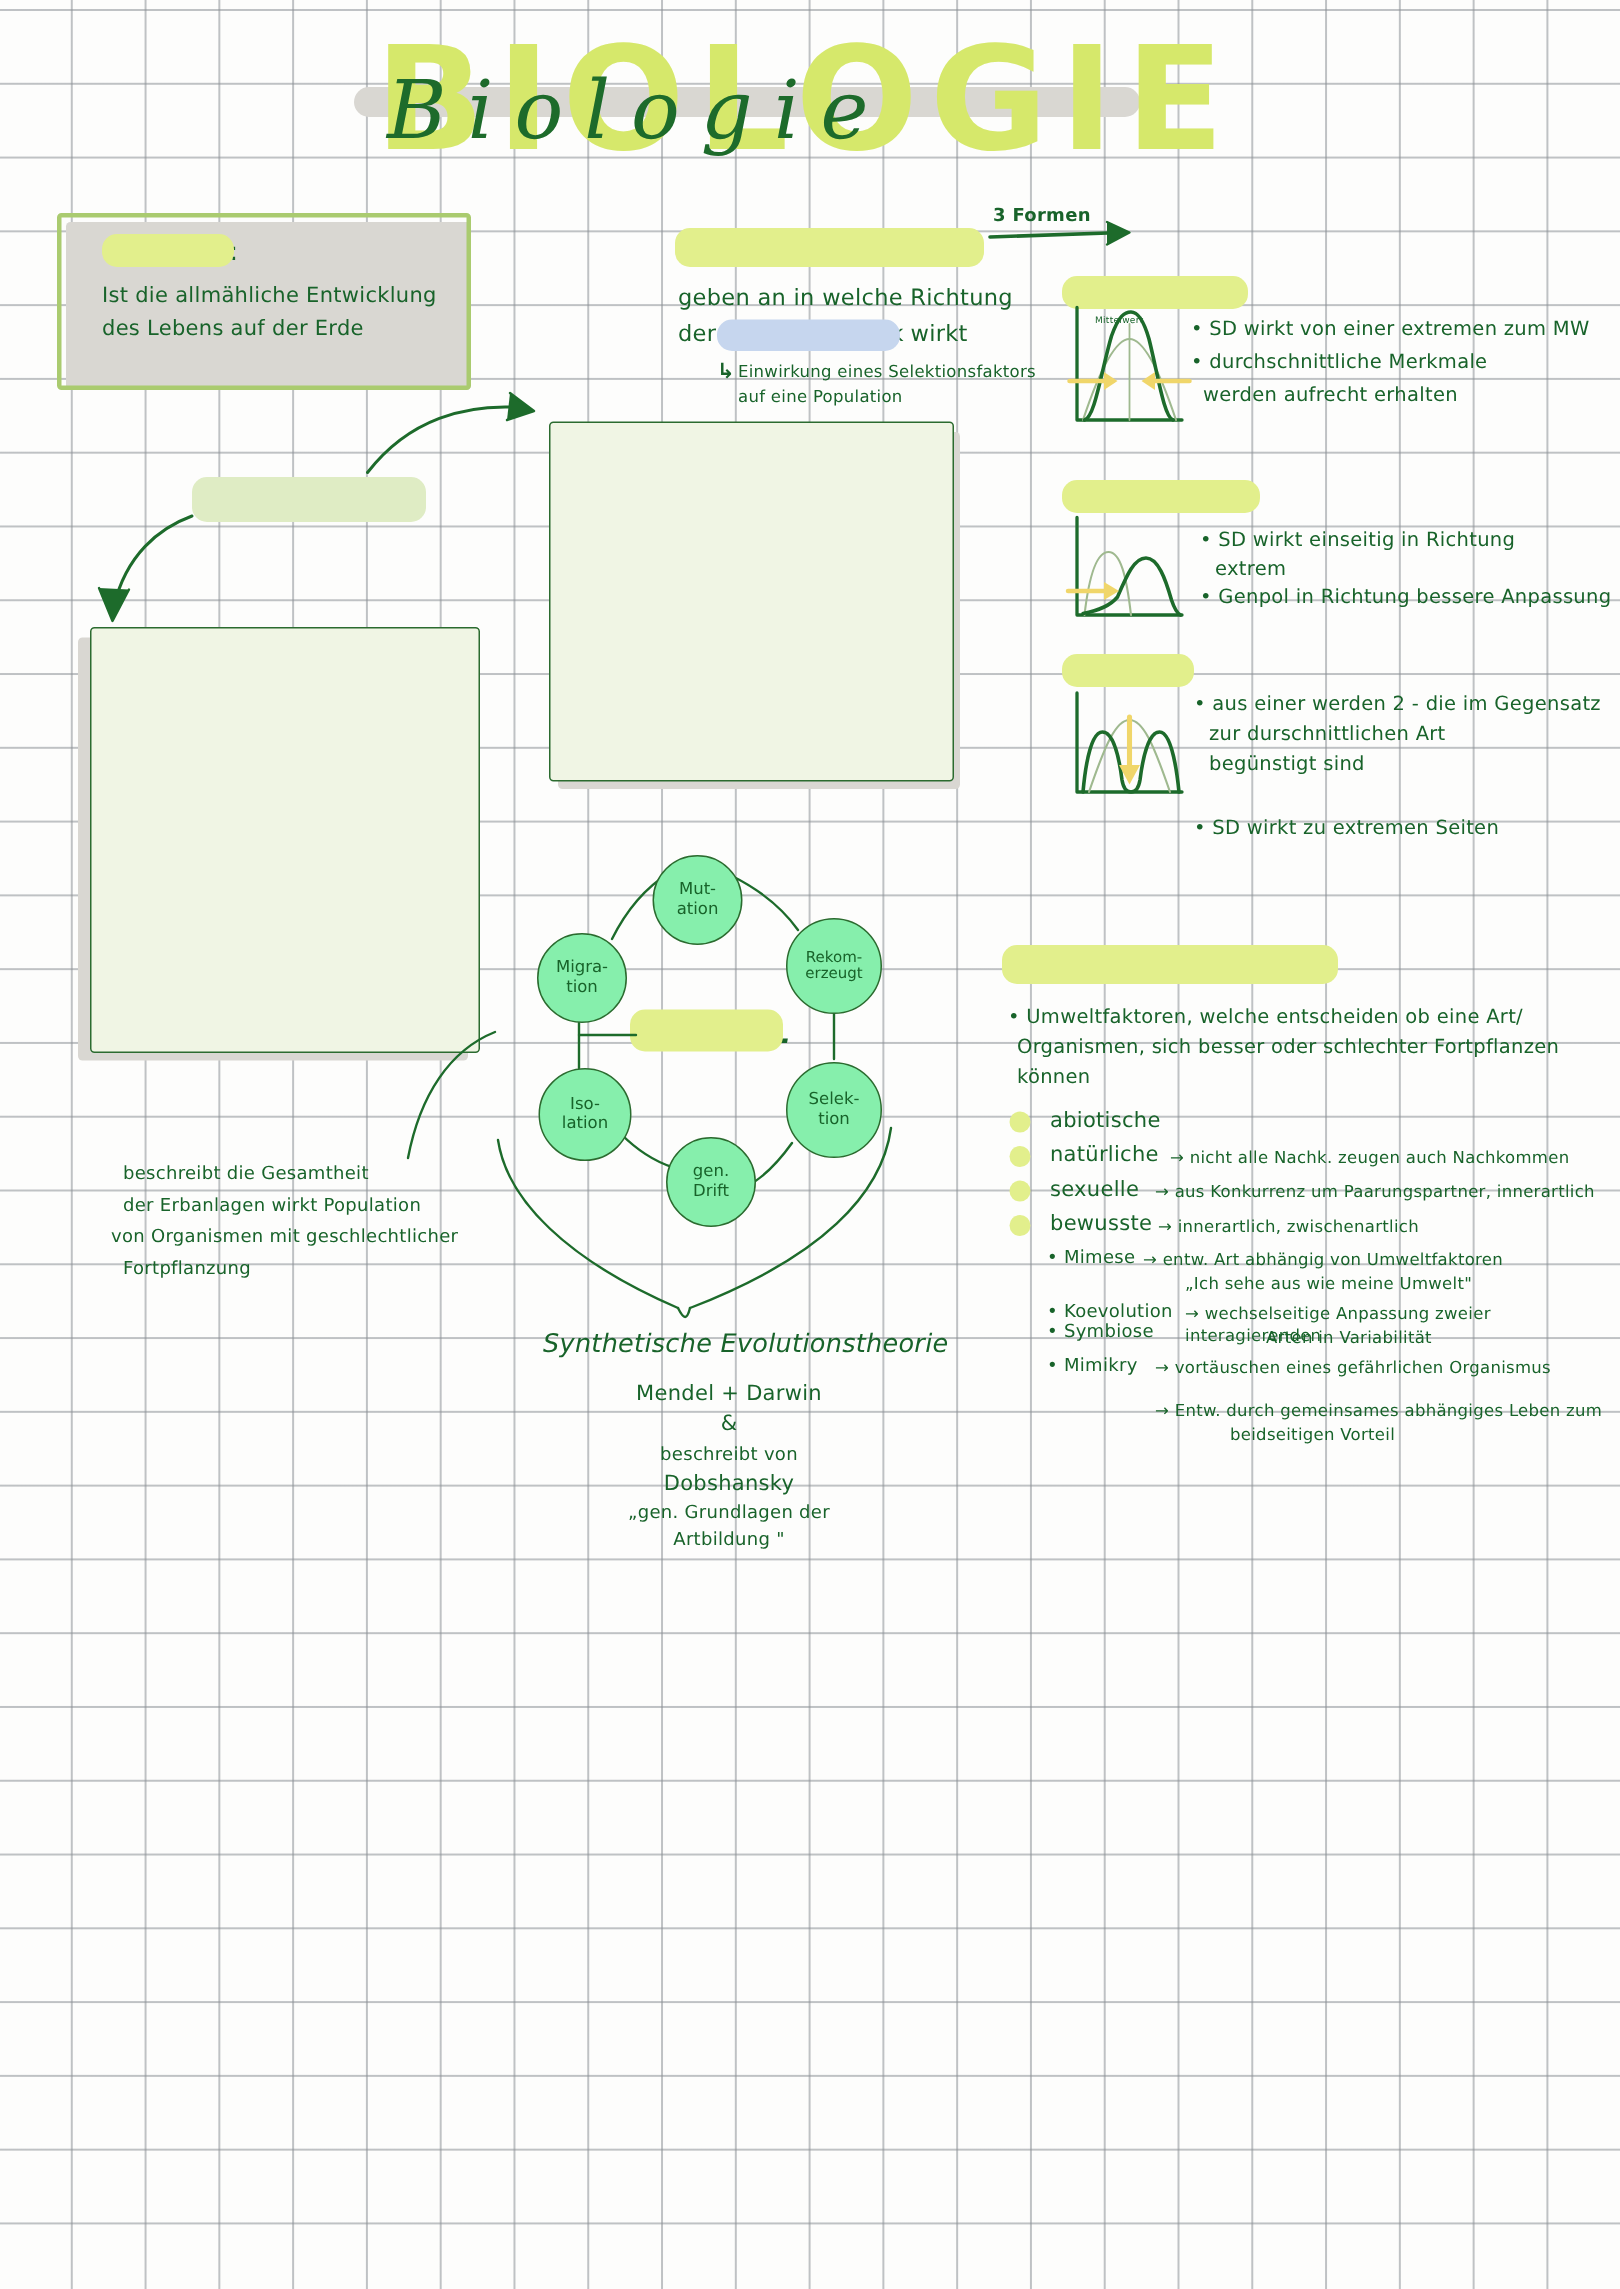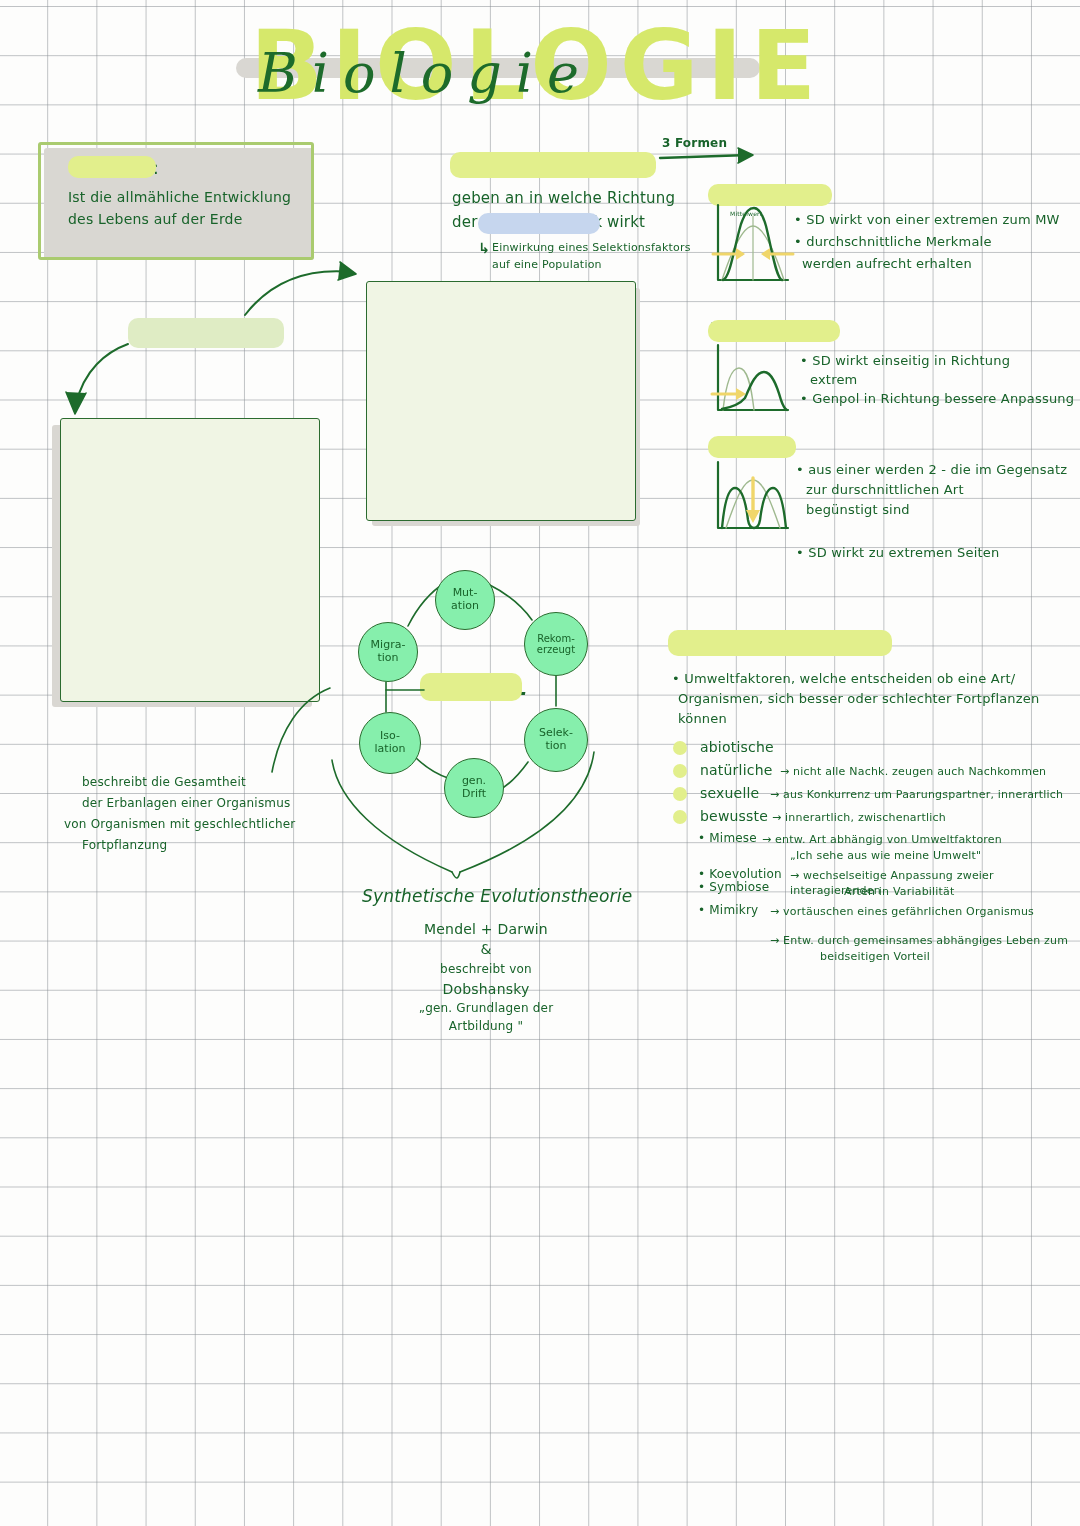--- a/index.html
+++ b/index.html
@@ -206,22 +206,22 @@
   <div class="gcircle" style="left:359px;top:712px;width:60px;height:60px;">
     <span><span>Iso-</span><br>
     <span>lation</span></span>
   </div>
   <div class="gcircle" style="left:358px;top:622px;width:58px;height:58px;">
     <span><span>Migra-</span><br>
     <span>tion</span></span>
   </div>
 
   <div class="hw s12" style="left:82px;top:775px;">beschreibt die Gesamtheit</div>
-  <div class="hw s12" style="left:82px;top:796px;">der Erbanlagen einer Organismus</div>
-  <div class="hw s12" style="left:64px;top:817px;">von Organismen mit geschlechtlicher</div>
+  <div class="hw s12" style="left:82px;top:796px;">der Erbanlagen wirkt Population</div>
+  <div class="hw s12" style="left:74px;top:817px;">von Organismen mit geschlechtlicher</div>
   <div class="hw s12" style="left:82px;top:838px;">Fortpflanzung</div>
 
   <div class="hw s17" style="left:362px;top:885px;font-style:italic;">Synthetische Evolutionstheorie</div>
   <div class="hw s14 lbl-ctr" style="left:406px;top:920px;width:160px;">Mendel + Darwin</div>
   <div class="hw s14 lbl-ctr" style="left:406px;top:940px;width:160px;">&amp;</div>
   <div class="hw s12 lbl-ctr" style="left:406px;top:962px;width:160px;">beschreibt von</div>
   <div class="hw s14 lbl-ctr" style="left:406px;top:980px;width:160px;">Dobshansky</div>
   <div class="hw s12 lbl-ctr" style="left:386px;top:1001px;width:200px;">„gen. Grundlagen der</div>
   <div class="hw s12 lbl-ctr" style="left:386px;top:1019px;width:200px;">Artbildung "</div>
 

